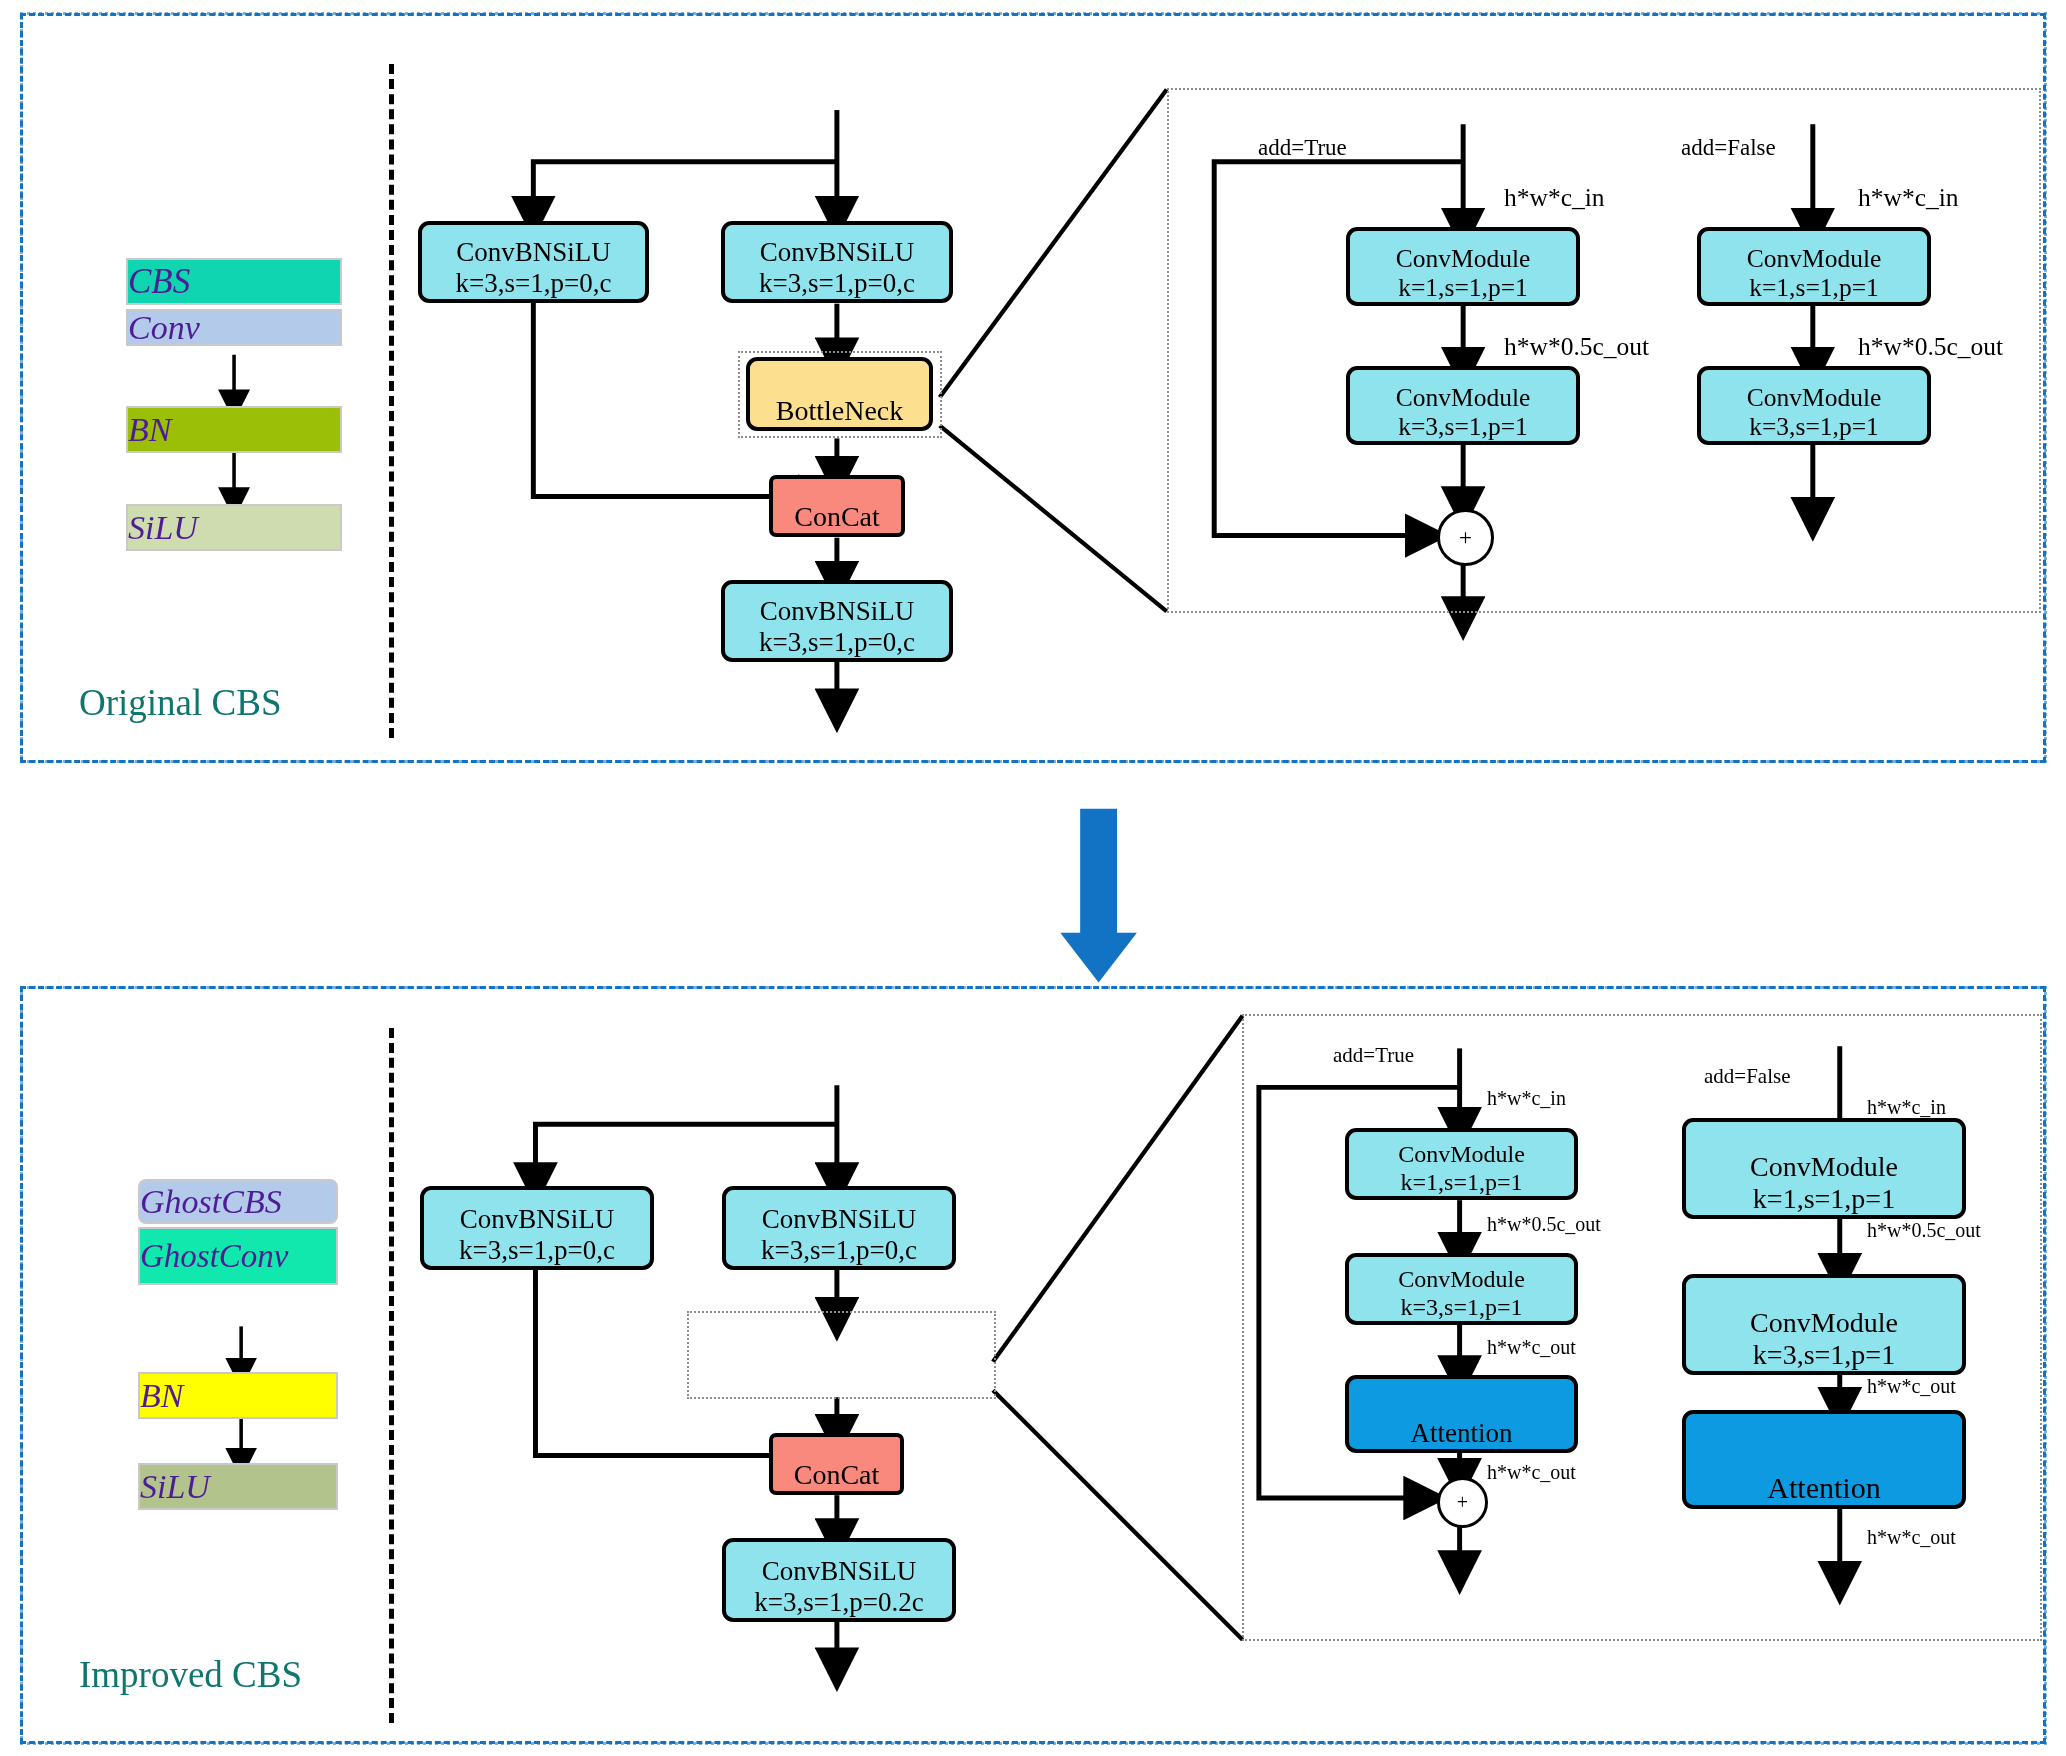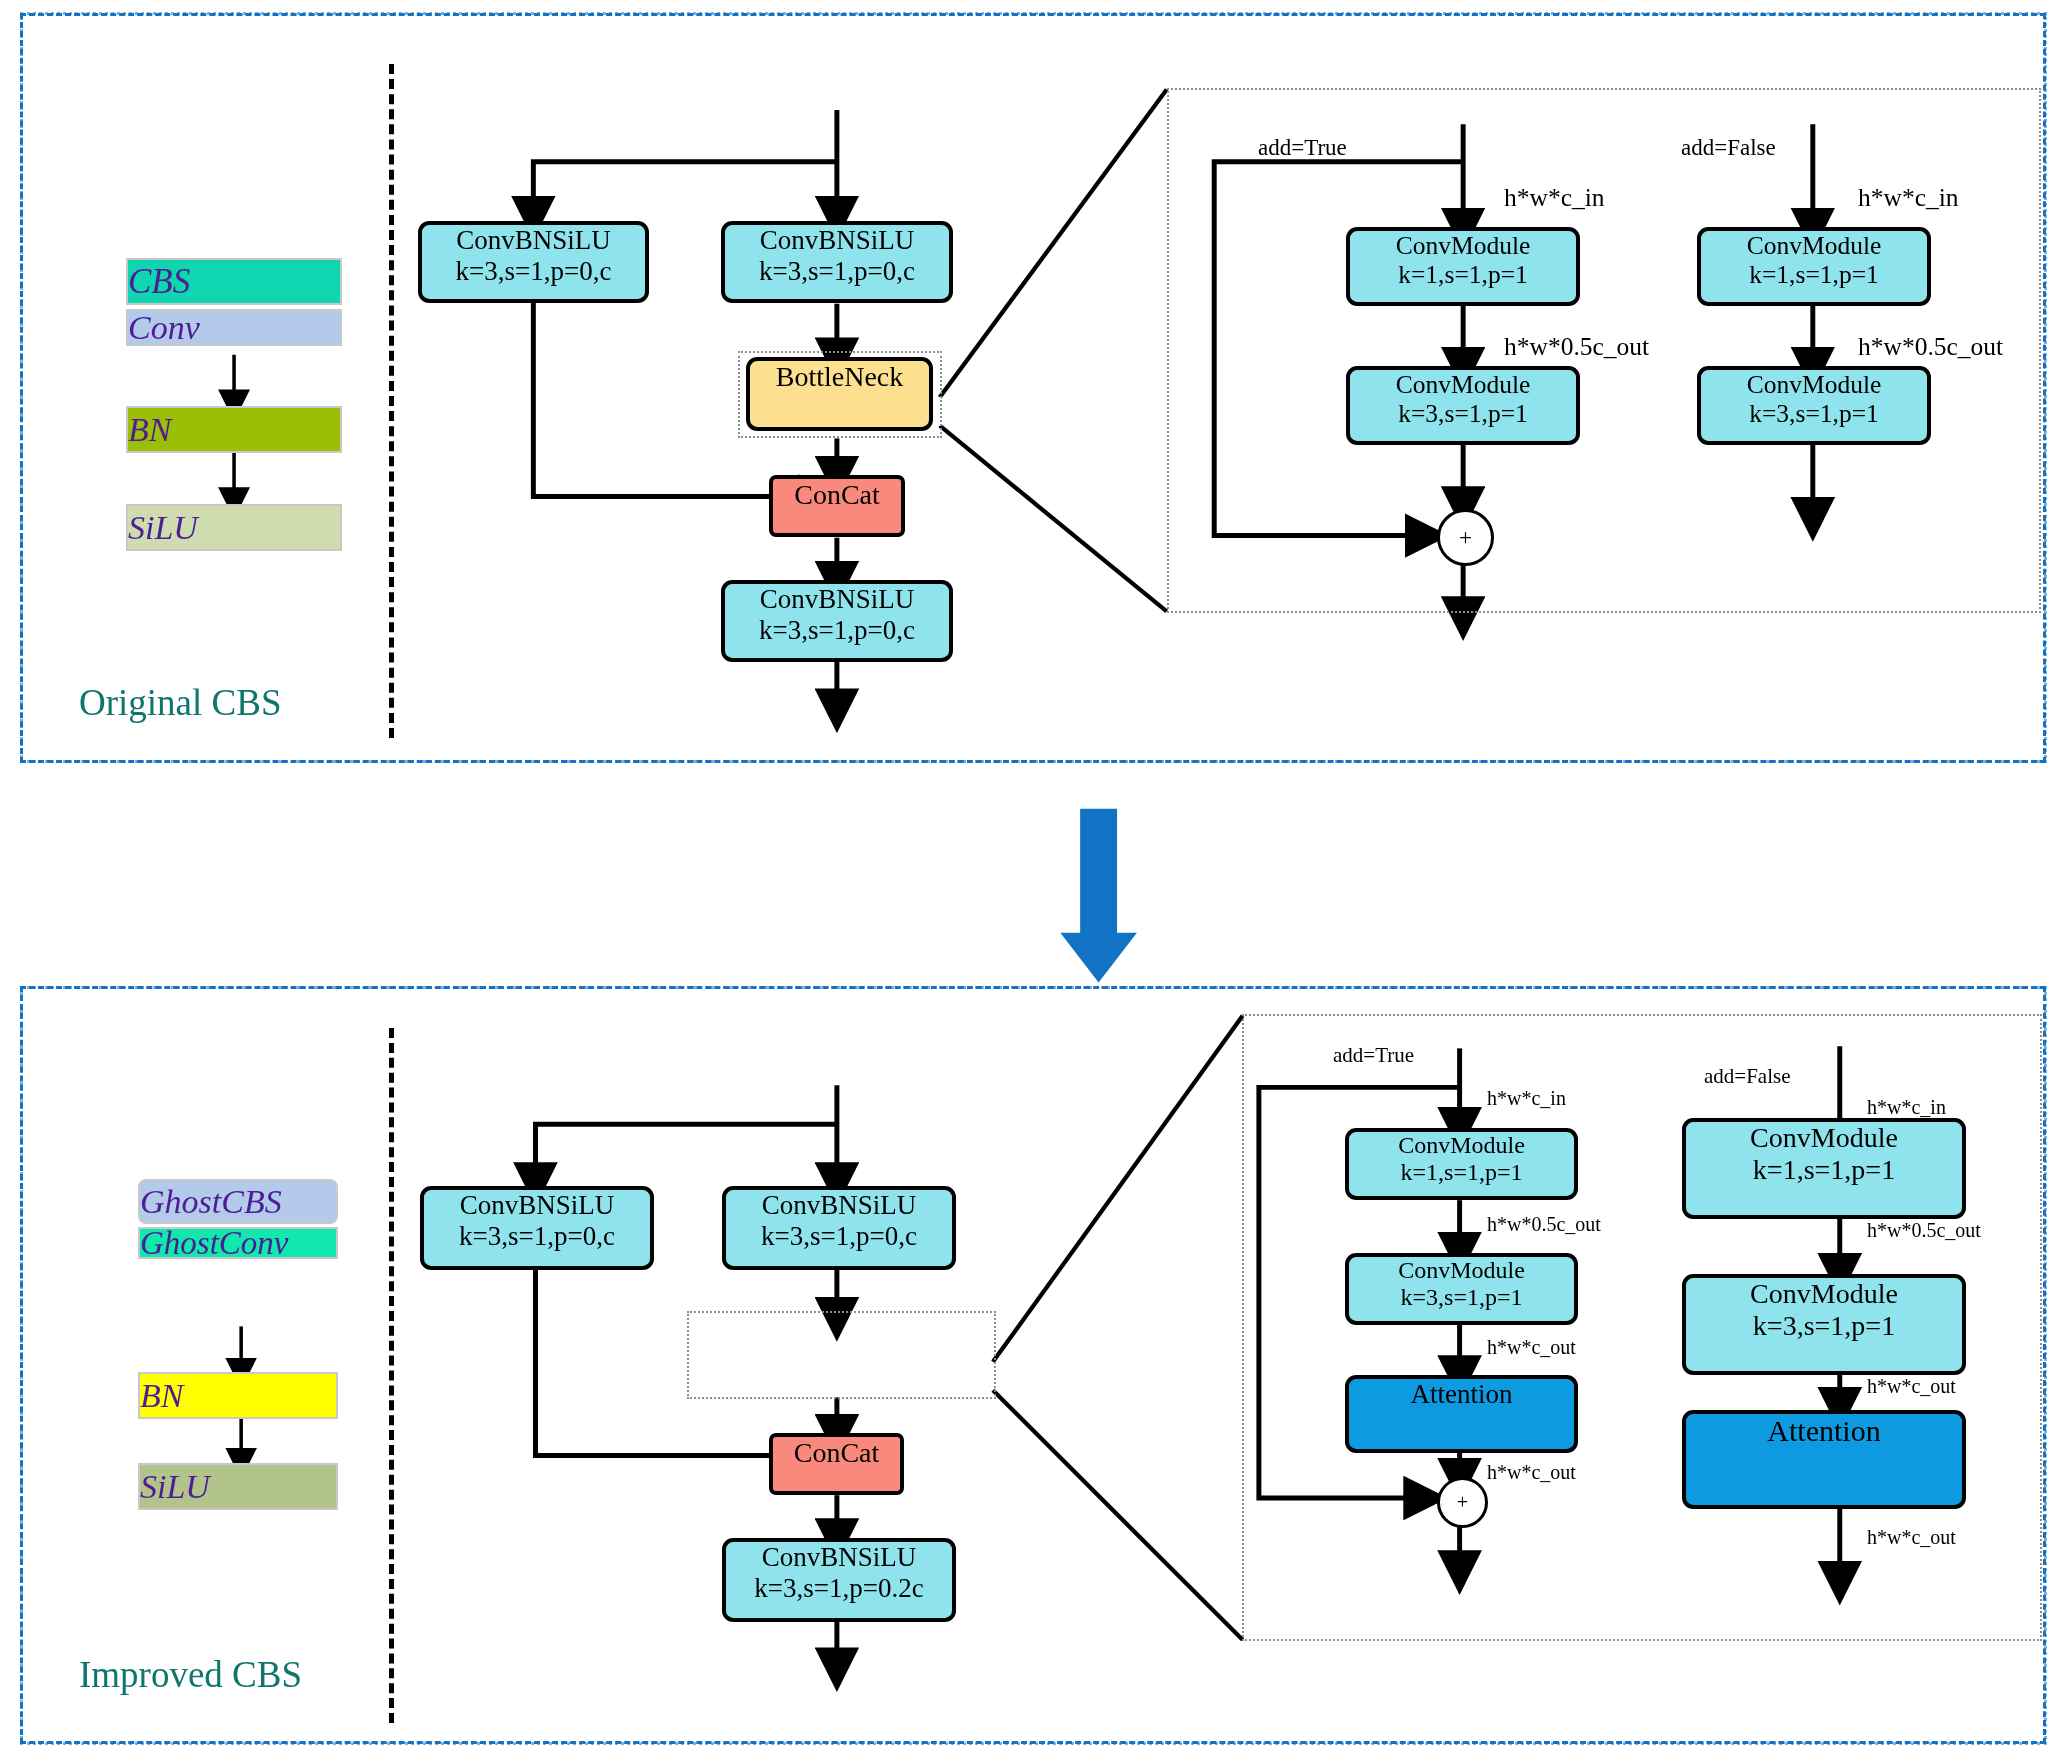--- a/index.html
+++ b/index.html
@@ -11,21 +11,21 @@
   .panel{position:absolute;box-sizing:border-box;
          border:3.5px dashed #1272c4;}
   .panel::before{content:"";position:absolute;left:-3.5px;top:-3.5px;right:-3.5px;bottom:-3.5px;
          border:3.5px dotted #1272c4;pointer-events:none;opacity:.55;}
 
   
   .vsep{position:absolute;width:0;border-left:5px dashed #000;}
 
   
   .node{position:absolute;box-sizing:border-box;display:flex;flex-direction:column;
-        align-items:center;justify-content:flex-start;text-align:center;
+        align-items:center;justify-content:flex-end;text-align:center;
         border:4.3px solid #000;border-radius:11.3px;line-height:1.14;color:#000;}
   .node .l1{display:block;}
   .node .l2{display:block;}
 
   .flat{position:absolute;box-sizing:border-box;display:flex;align-items:center;
         text-align:center;border:2.1px solid #c9c9c9;color:#4c1d95;font-style:italic;}
 
   .cap{position:absolute;color:#0f766e;white-space:nowrap;}
   .lbl{position:absolute;color:#000;white-space:nowrap;}
 
@@ -212,21 +212,21 @@
   <div class="panel" style="left:20px;top:986px;width:2026px;height:758px;"></div>
 
   <div class="vsep" style="left:389px;top:1028px;height:695px;"></div>
 
   <div class="flat" style="left:138px;top:1179px;width:200px;height:45px;background:#b4caea;font-size:34px;border-radius:8px;">
     <span>GhostCBS</span>
   </div>
   <div class="lbl" style="left:230px;top:1221px;font-size:33px;transform:rotate(90deg);">
     <span>=</span>
   </div>
-  <div class="flat" style="left:138px;top:1227px;width:200px;height:32px;background:#10e8ad;font-size:33px;">
+  <div class="flat" style="left:138px;top:1227px;width:200px;height:58px;background:#10e8ad;font-size:33px;">
     <span>GhostConv</span>
   </div>
   <div class="flat" style="left:138px;top:1372px;width:200px;height:47px;background:#ffff00;font-size:34px;">
     <span>BN</span>
   </div>
   <div class="flat" style="left:138px;top:1463px;width:200px;height:47px;background:#b2c48c;font-size:34px;">
     <span>SiLU</span>
   </div>
   <div class="cap" style="left:79px;top:1653px;font-size:37px;">
     <span>Improved CBS</span>

